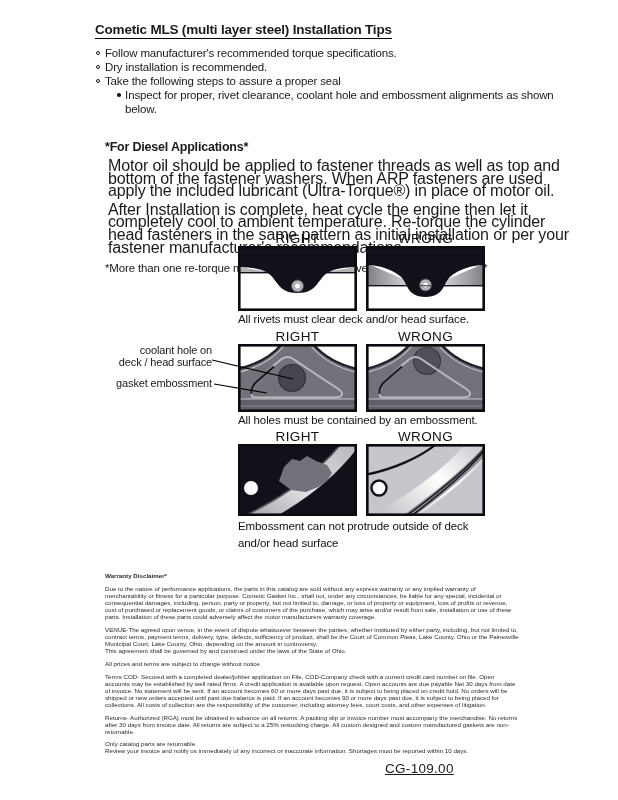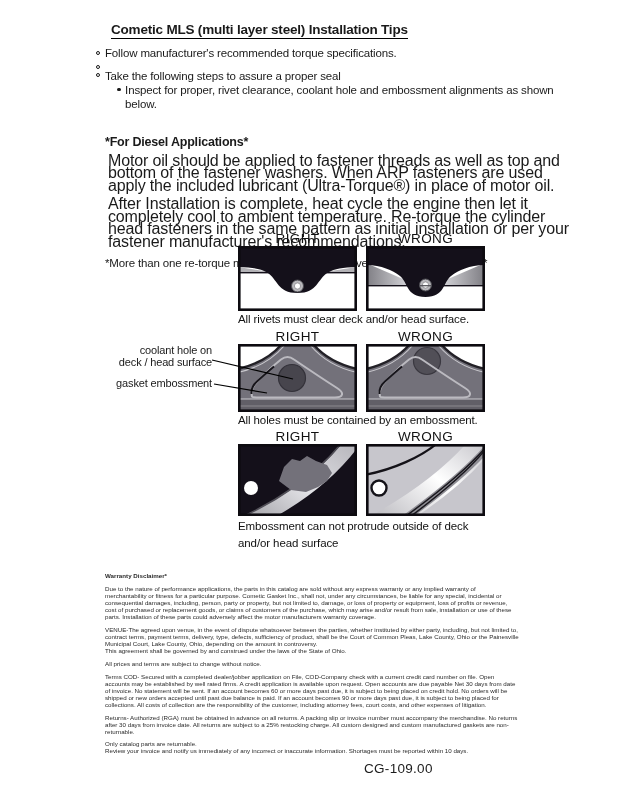--- a/index.html
+++ b/index.html
@@ -4,21 +4,21 @@
 <style>
   * { margin:0; padding:0; box-sizing:border-box; }
   html,body { background:#ffffff; }
   .sheet {
     position:relative; width:618px; height:800px; background:#ffffff;
     font-family:"Liberation Sans", sans-serif; color:#1a1a1a; overflow:hidden;
   }
   
   .textblock { position:absolute; left:95px; top:20px; width:475px; }
   .page-title {
-    display:inline-block; margin-left:16px; font-size:13.5px; font-weight:bold;
+    display:inline-block; margin-left:0; font-size:13.5px; font-weight:bold;
     letter-spacing:-0.2px; border-bottom:1.6px solid #000; padding-bottom:1px;
   }
   .bullets { margin-top:7px; }
   .bullet-row { display:flex; align-items:flex-start; line-height:14px; font-size:11.5px; letter-spacing:-0.15px; }
   .marker-open {
     width:4px; height:4px; border:1px solid #1a1a1a; border-radius:50%;
     margin:4.5px 5px 0 1px; flex:0 0 auto;
   }
   .sub { padding-left:22px; }
   .marker-solid {
@@ -39,37 +39,38 @@
   .callout { position:absolute; left:98px; width:114px; text-align:right; font-size:11px; line-height:11.5px; letter-spacing:-0.15px; }
   .callout-line { position:absolute; z-index:5; }
 
   
   .legal { position:absolute; left:105px; top:572px; width:414px; font-size:6.2px; line-height:7.1px; color:#2a2a2a; }
   .legal-heading { font-weight:bold; margin-bottom:6px; }
   .legal p { margin:0 0 5.5px 0; }
   .legal p.tight { margin-bottom:0; }
 
   
-  .doc-code { position:absolute; left:364px; top:761px; font-size:13.5px; letter-spacing:0.3px; color:#1c1c1c; }
+  .doc-code { position:absolute; left:385px; top:761px; font-size:13.5px; letter-spacing:0.3px; color:#1c1c1c;text-decoration:underline; }
 </style>
 </head>
 <body>
 
 <div class="sheet">
 
   <div class="textblock">
     <div class="page-title">Cometic MLS (multi layer steel) Installation Tips</div>
 
     <div class="bullets">
       <div class="bullet-row">
         <span class="marker-open"></span>
         <span>Follow manufacturer's recommended torque specifications.</span>
       </div>
       <div class="bullet-row">
         <span class="marker-open"></span>
+        <span>Dry installation is recommended.</span>
       </div>
       <div class="bullet-row">
         <span class="marker-open"></span>
         <span>Take the following steps to assure a proper seal</span>
       </div>
       <div class="bullet-row sub">
         <span class="marker-solid"></span>
         <span>Inspect for proper, rivet clearance, coolant hole and embossment alignments as shown below.</span>
       </div>
     </div>

